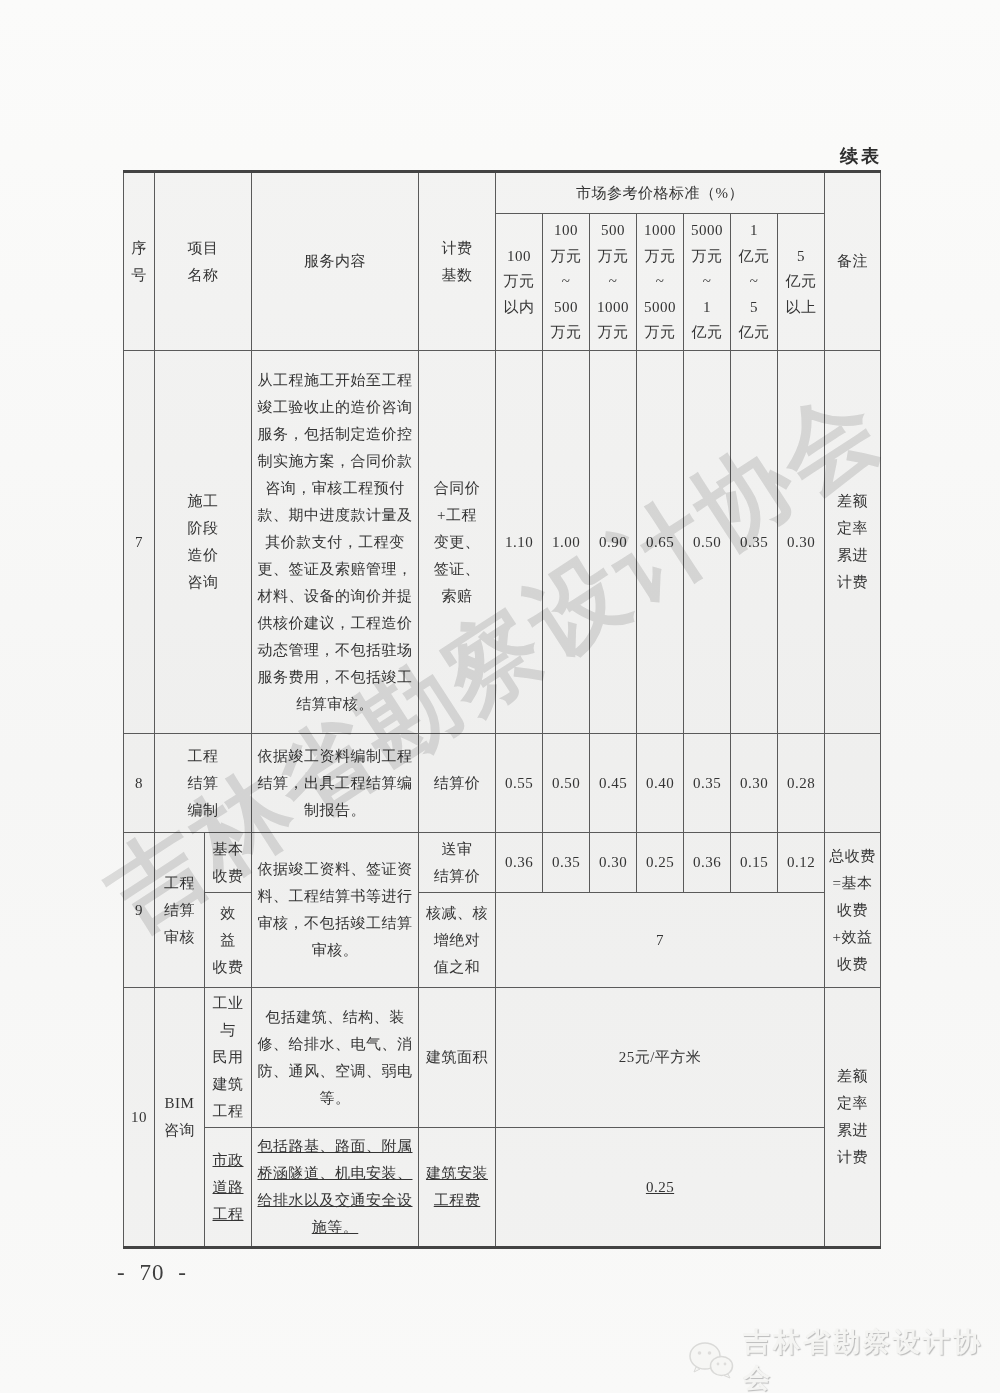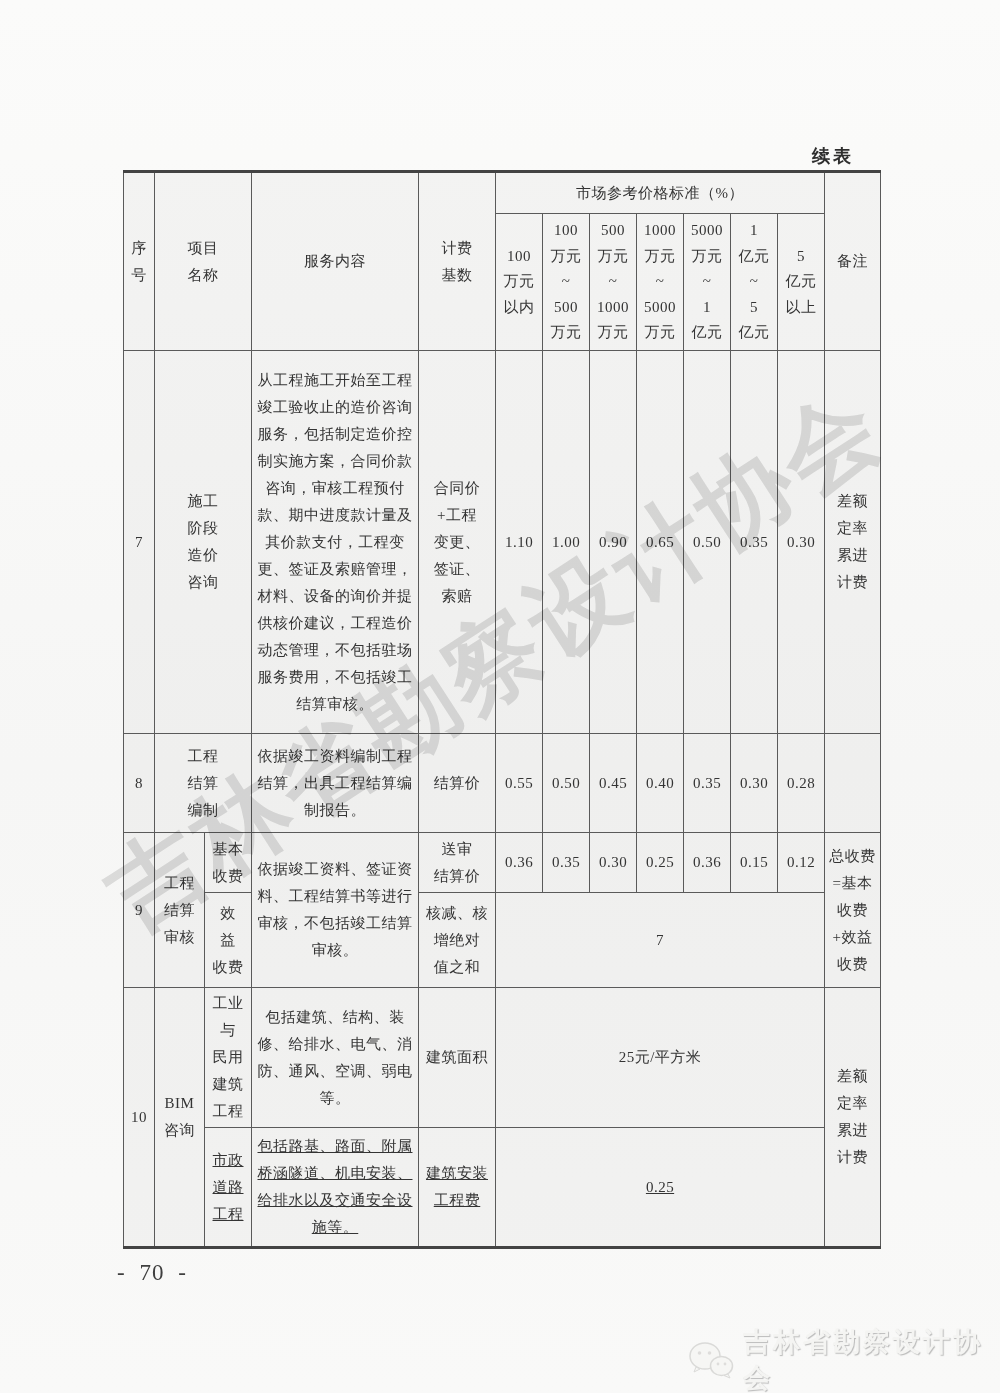--- a/index.html
+++ b/index.html
@@ -7,21 +7,21 @@
     width:1000px;height:1393px;position:relative;
     background:#f8f8f7;
     font-family:"Liberation Serif", serif;
     color:#343434;
   }
   .sheet{position:absolute;inset:0;overflow:hidden;
     background:linear-gradient(180deg,#fbfbfa 0%,#f6f6f5 55%,#f9f9f8 100%);}
 
   .cont-label{
     position:absolute;top:144px;left:812px;width:70px;
-    font-size:18px;font-weight:bold;color:#2e2e2e;letter-spacing:3px;
+    font-size:18px;font-weight:bold;color:#2e2e2e;letter-spacing:3px;text-align:right;
   }
 
   table.price{
     position:absolute;left:123px;top:170px;width:757px;
     border-collapse:collapse;table-layout:fixed;
     background:rgba(70,70,70,0.04);
     border-top:3px solid #434343;border-bottom:3px solid #434343;
     border-left:1px solid #5a5a5a;border-right:1px solid #5a5a5a;
   }
   table.price td{

